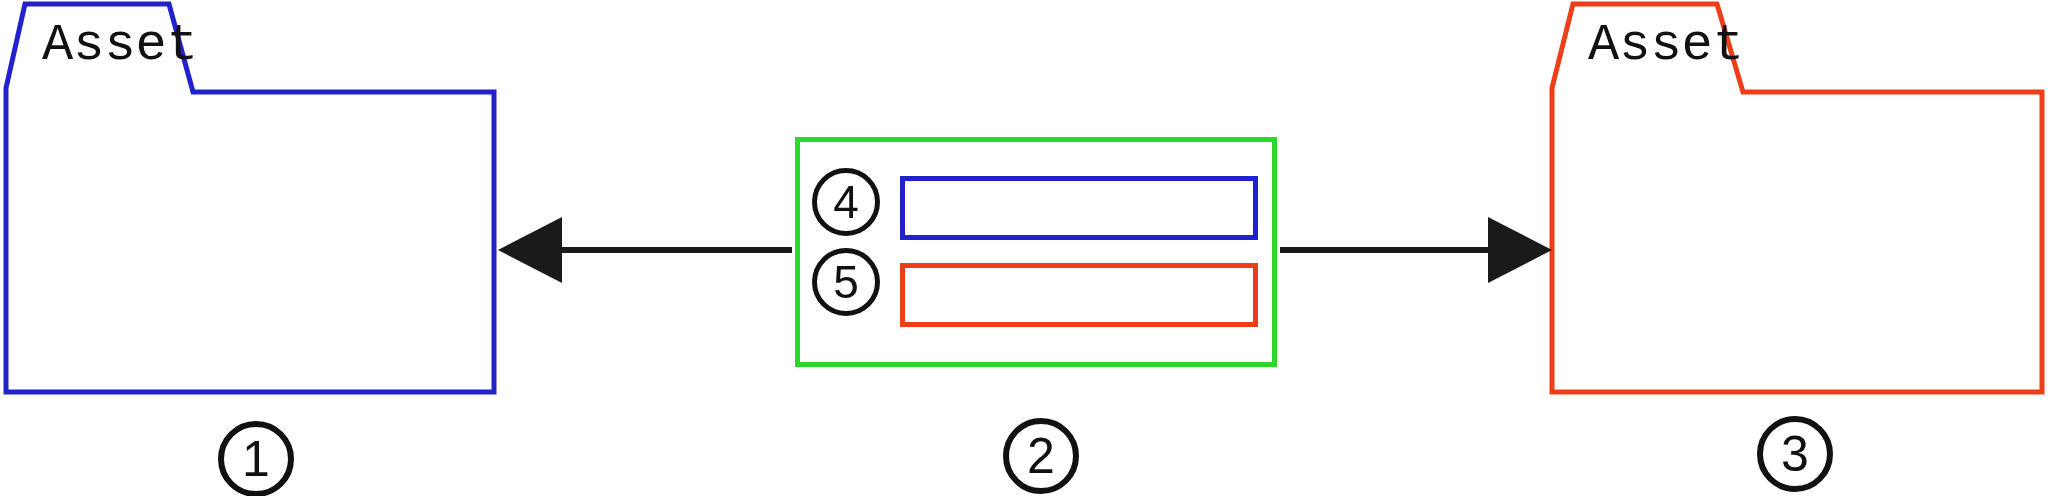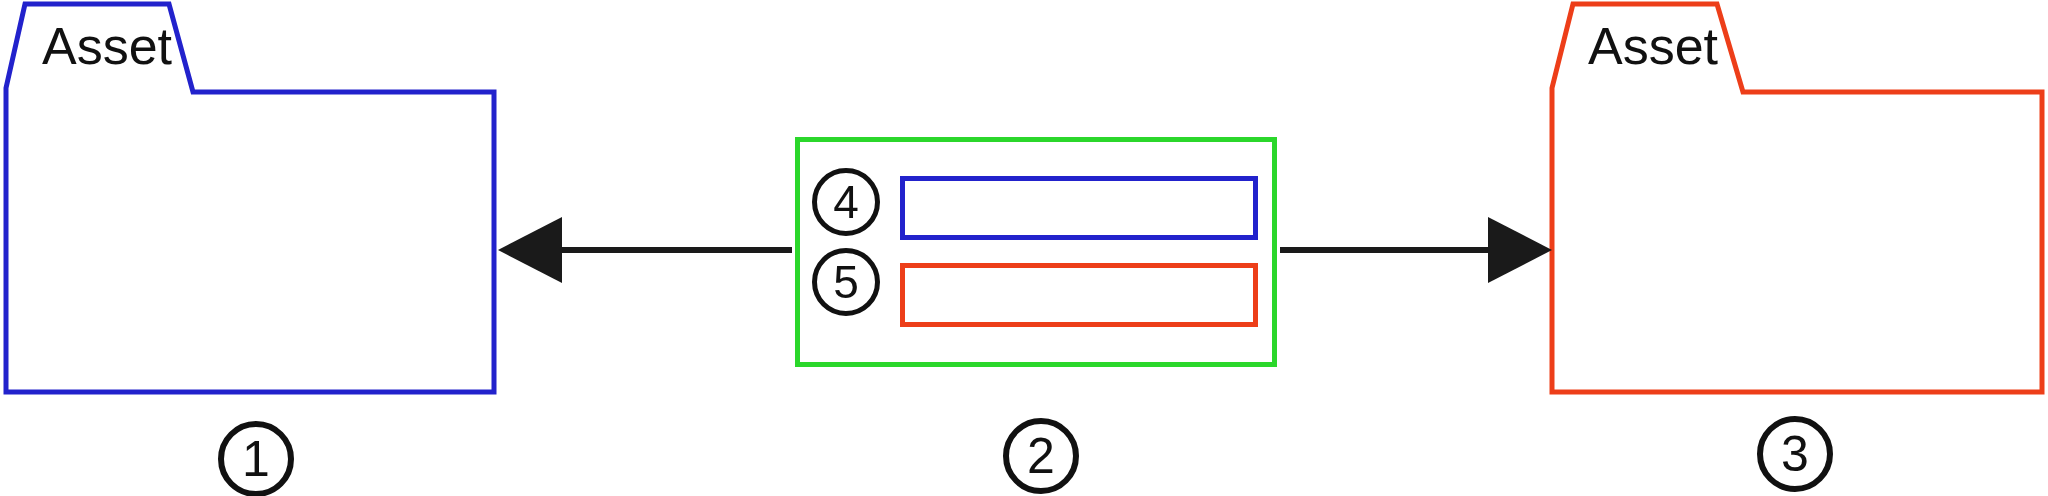--- a/index.html
+++ b/index.html
@@ -19,20 +19,21 @@
     position: absolute;
     left: 0;
     top: 0;
   }
   .asset-label {
     position: absolute;
     font-size: 52px;
     line-height: 1.0;
     color: #111111;
     white-space: nowrap;
+    font-family: Liberation Mono, monospace;
   }
   .asset-label.left  { left: 42px;   top: 20px; }
   .asset-label.right { left: 1588px; top: 20px; }
 
   .mapping-box {
     position: absolute;
     left: 795px;
     top: 137px;
     width: 482px;
     height: 230px;

